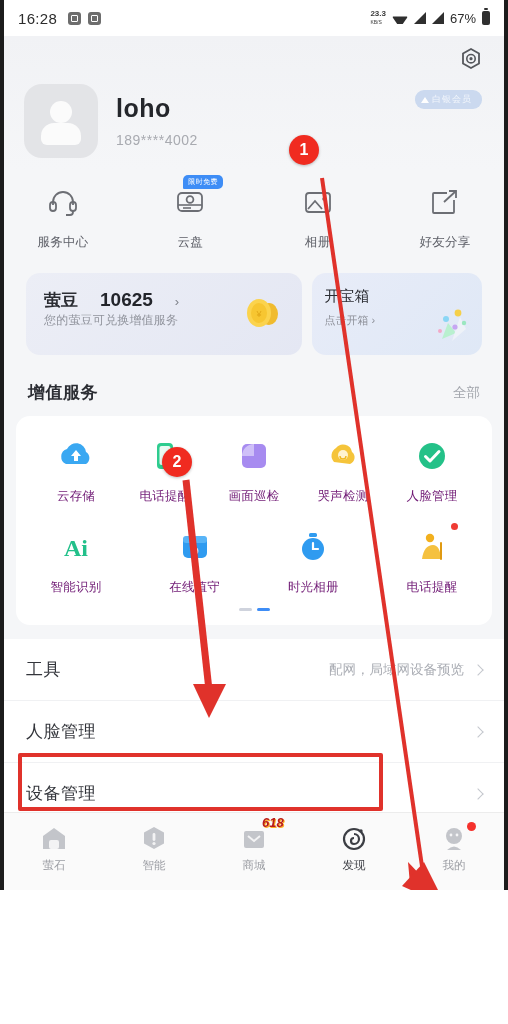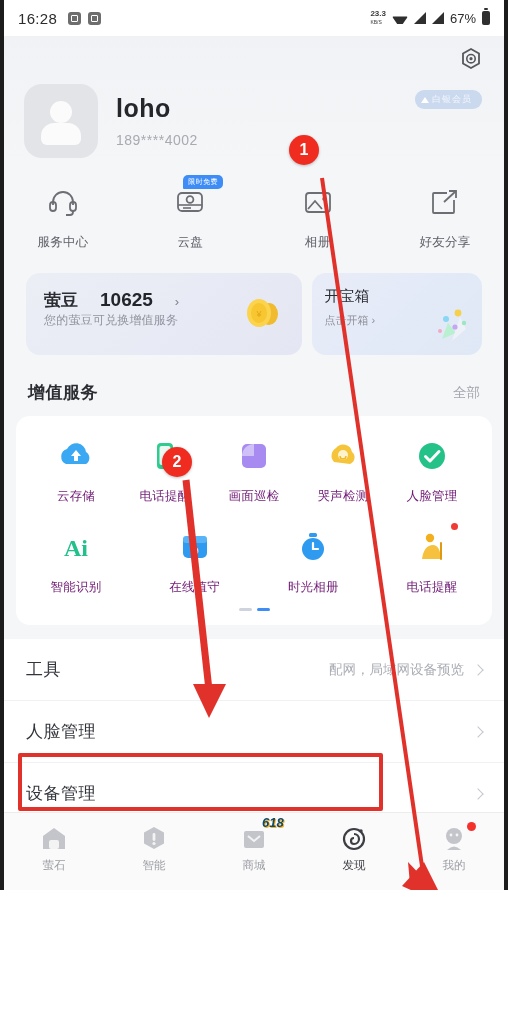--- a/index.html
+++ b/index.html
@@ -176,21 +176,21 @@
     background: #fafafa; border-top: 1px solid #ececec;
     display: flex; align-items: flex-start; padding-top: 10px;
   }
   .tab { flex: 1; text-align: center; position: relative; }
   .tab-ic { width: 30px; height: 30px; margin: 0 auto 5px; position: relative; }
   .tab-l { font-size: 11.5px; color: #9b9da3; }
   .tab.active .tab-l { color: #3c3e44; }
   .tab-badge {
     position: absolute; top: -8px; left: 58%;
     font-size: 13px; font-weight: 800; font-style: italic;
-    color: #0c4a6e; text-shadow: 1px 1px 0 #ffb020;
+    color: #b91c1c; text-shadow: 1px 1px 0 #ffb020;
   }
   .tab-dot {
     position: absolute; top: -1px; right: 28%;
     width: 9px; height: 9px; border-radius: 50%; background: #f5312c;
   }
 
   
   .overlay { position: absolute; inset: 0; pointer-events: none; }
   .marker {
     position: absolute; width: 30px; height: 30px; border-radius: 50%;

